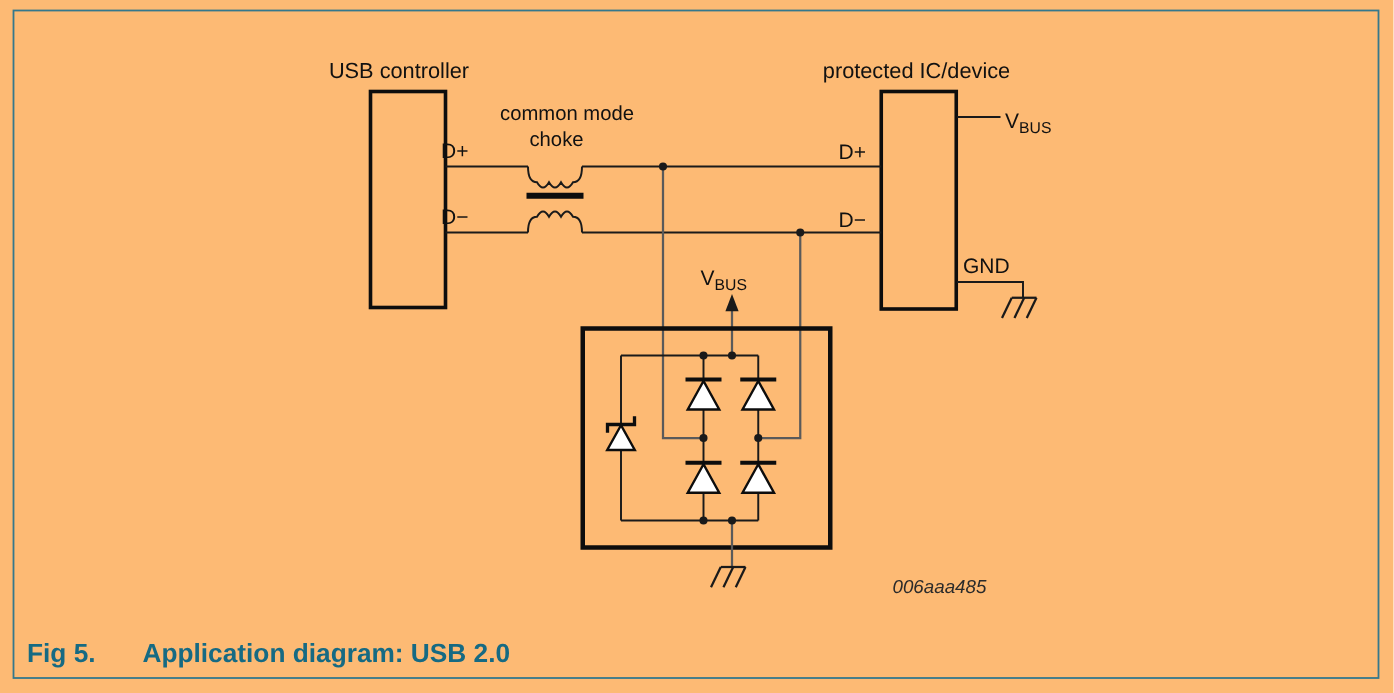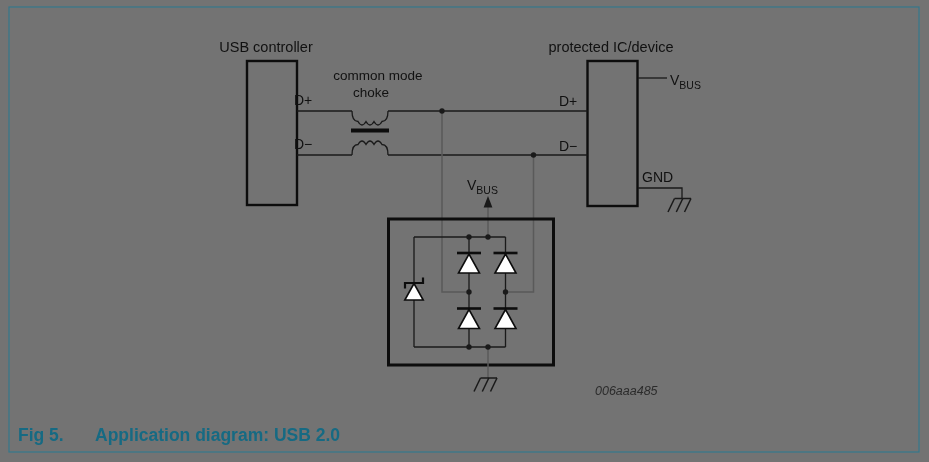--- a/index.html
+++ b/index.html
@@ -1,19 +1,19 @@
 <!DOCTYPE html>
 <html><head>
 <meta charset="utf-8">
 <style>
   html, body { margin: 0; padding: 0; background: #ffffff; }
   .page {
     position: relative;
     width: 929px; height: 462px;
-    background: #737373;
+    background: #fdba74;
     font-family: "Liberation Sans", sans-serif;
     overflow: hidden;
   }
   svg { display: block; }
   .wire   { stroke: #1a1a1a; stroke-width: 1.3; fill: none; stroke-linecap: butt; }
   .riser  { stroke: #5a5a5a; stroke-width: 1.5; fill: none; }
   .boxline{ stroke: #0d0d0d; stroke-width: 2.4; fill: none; }
   .esdbox { stroke: #0d0d0d; stroke-width: 3;   fill: none; }
   .dbar   { stroke: #0d0d0d; stroke-width: 2.6; fill: none; }
   .dtri   { stroke: #0d0d0d; stroke-width: 1.6; fill: #ffffff; }

